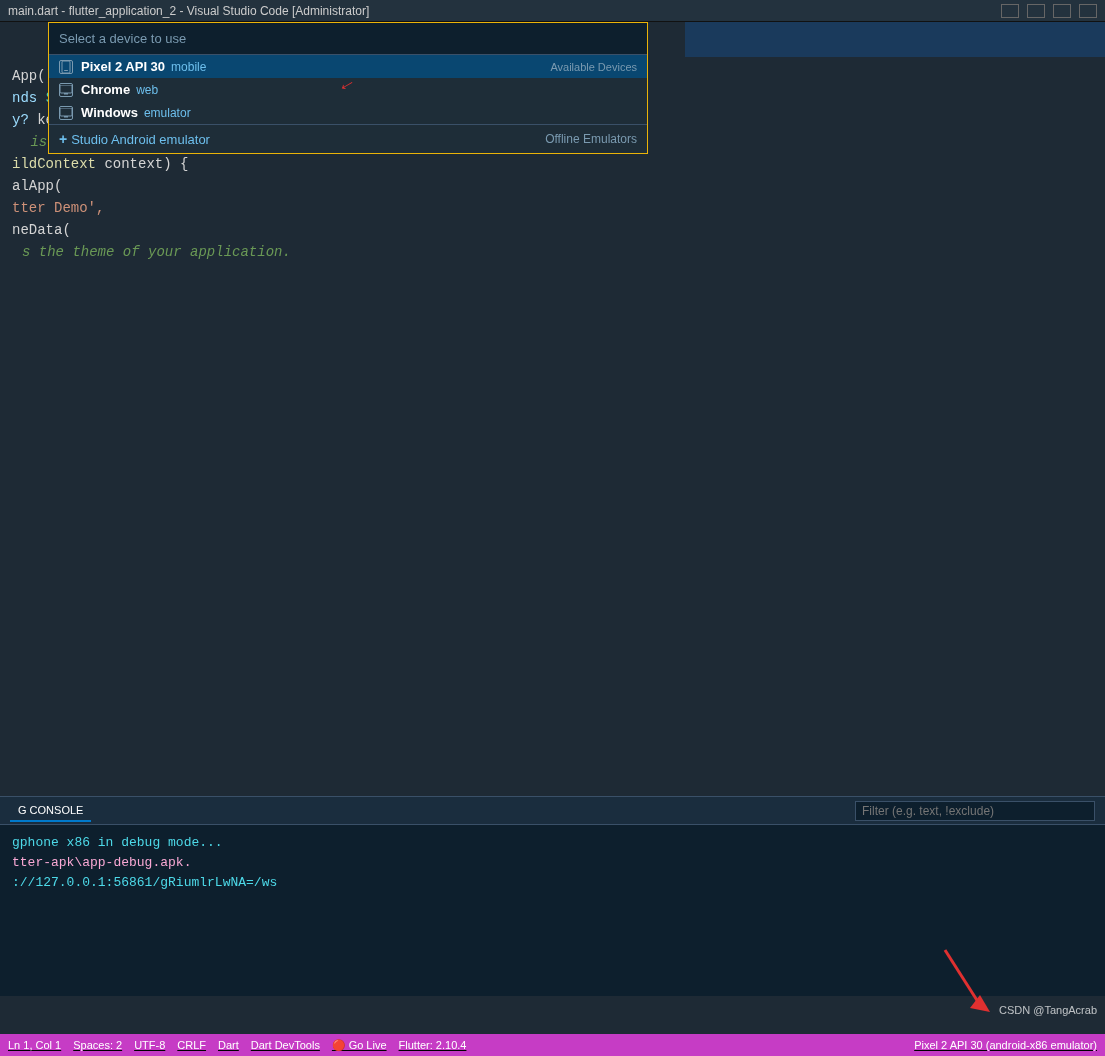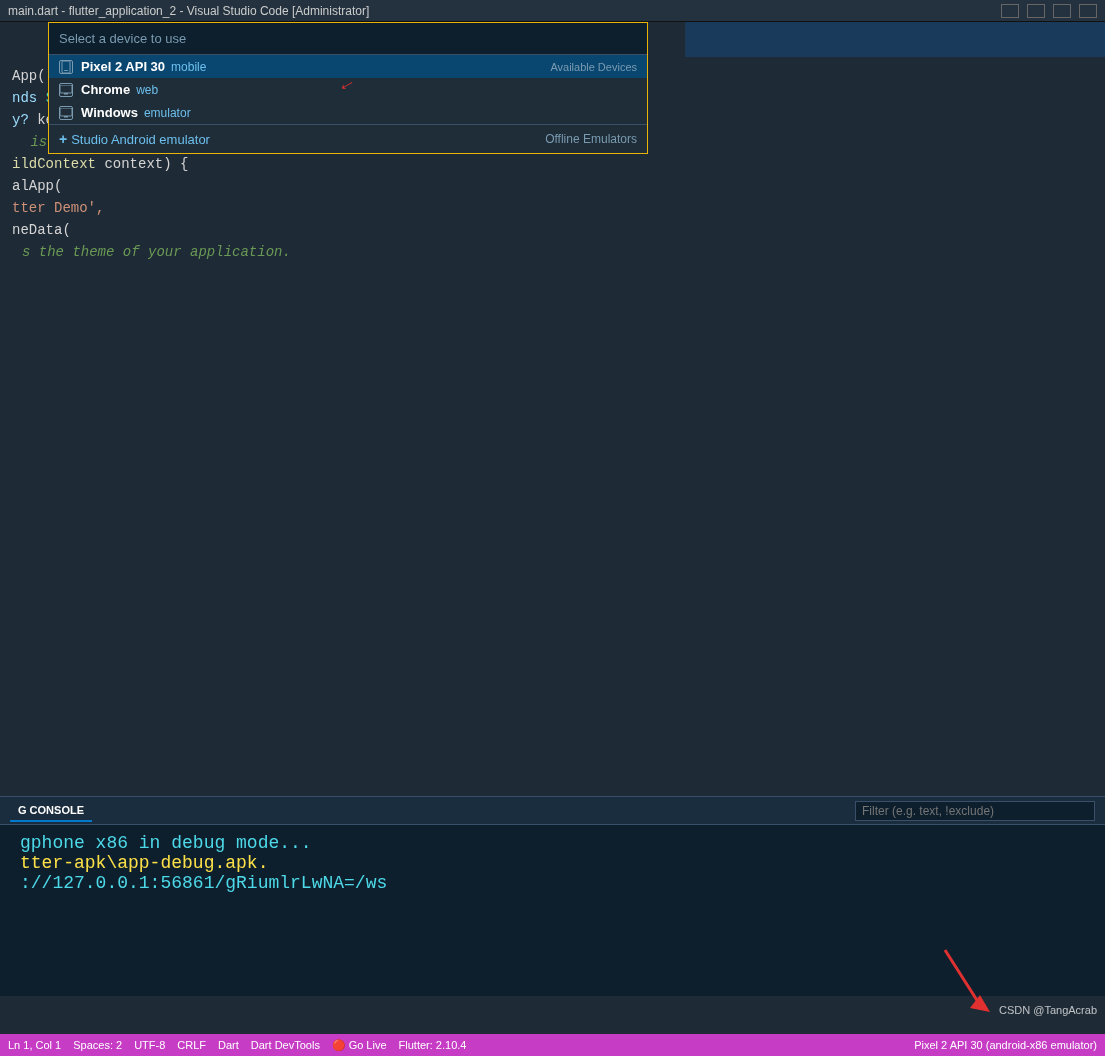--- a/index.html
+++ b/index.html
@@ -186,21 +186,20 @@
       justify-content: space-between;
       background: #1a2d3e;
       height: 28px;
       padding: 0 10px;
       border-bottom: 1px solid #3a5068;
     }
     .console-tabs {
       display: flex;
       align-items: center;
       gap: 4px;
-      font-weight: bold;
     }
     .console-tab {
       color: #7a9ab0;
       font-size: 11px;
       font-family: 'Segoe UI', sans-serif;
       padding: 4px 8px;
       cursor: pointer;
     }
     .console-tab.active {
       color: #ffffff;
@@ -211,42 +210,43 @@
       border: 1px solid #3a5068;
       color: #7a9ab0;
       font-size: 12px;
       font-family: 'Segoe UI', sans-serif;
       padding: 2px 6px;
       width: 240px;
       outline: none;
       margin-left: 25px;
     }
     .console-output {
-      padding: 8px 20px;
-      font-size: 18px;
+      padding: 8px 12px;
+      font-size: 13px;
       line-height: 20px;
     }
     .console-line {
-      color: #fde047;
+      color: #f9a8d4;
       white-space: pre;
     }
     .console-line.cyan-text { color: #4dd9e8; }
 
     
     .status-bar {
       position: absolute;
       bottom: 0;
       left: 0;
       right: 0;
       height: 22px;
       background: #c63cc5;
       display: flex;
       align-items: center;
       justify-content: space-between;
       padding: 0 8px;
+      text-decoration: underline;
     }
     .status-left {
       display: flex;
       align-items: center;
       gap: 12px;
     }
     .status-item {
       color: #ffffff;
       font-size: 11px;
       font-family: 'Segoe UI', sans-serif;

